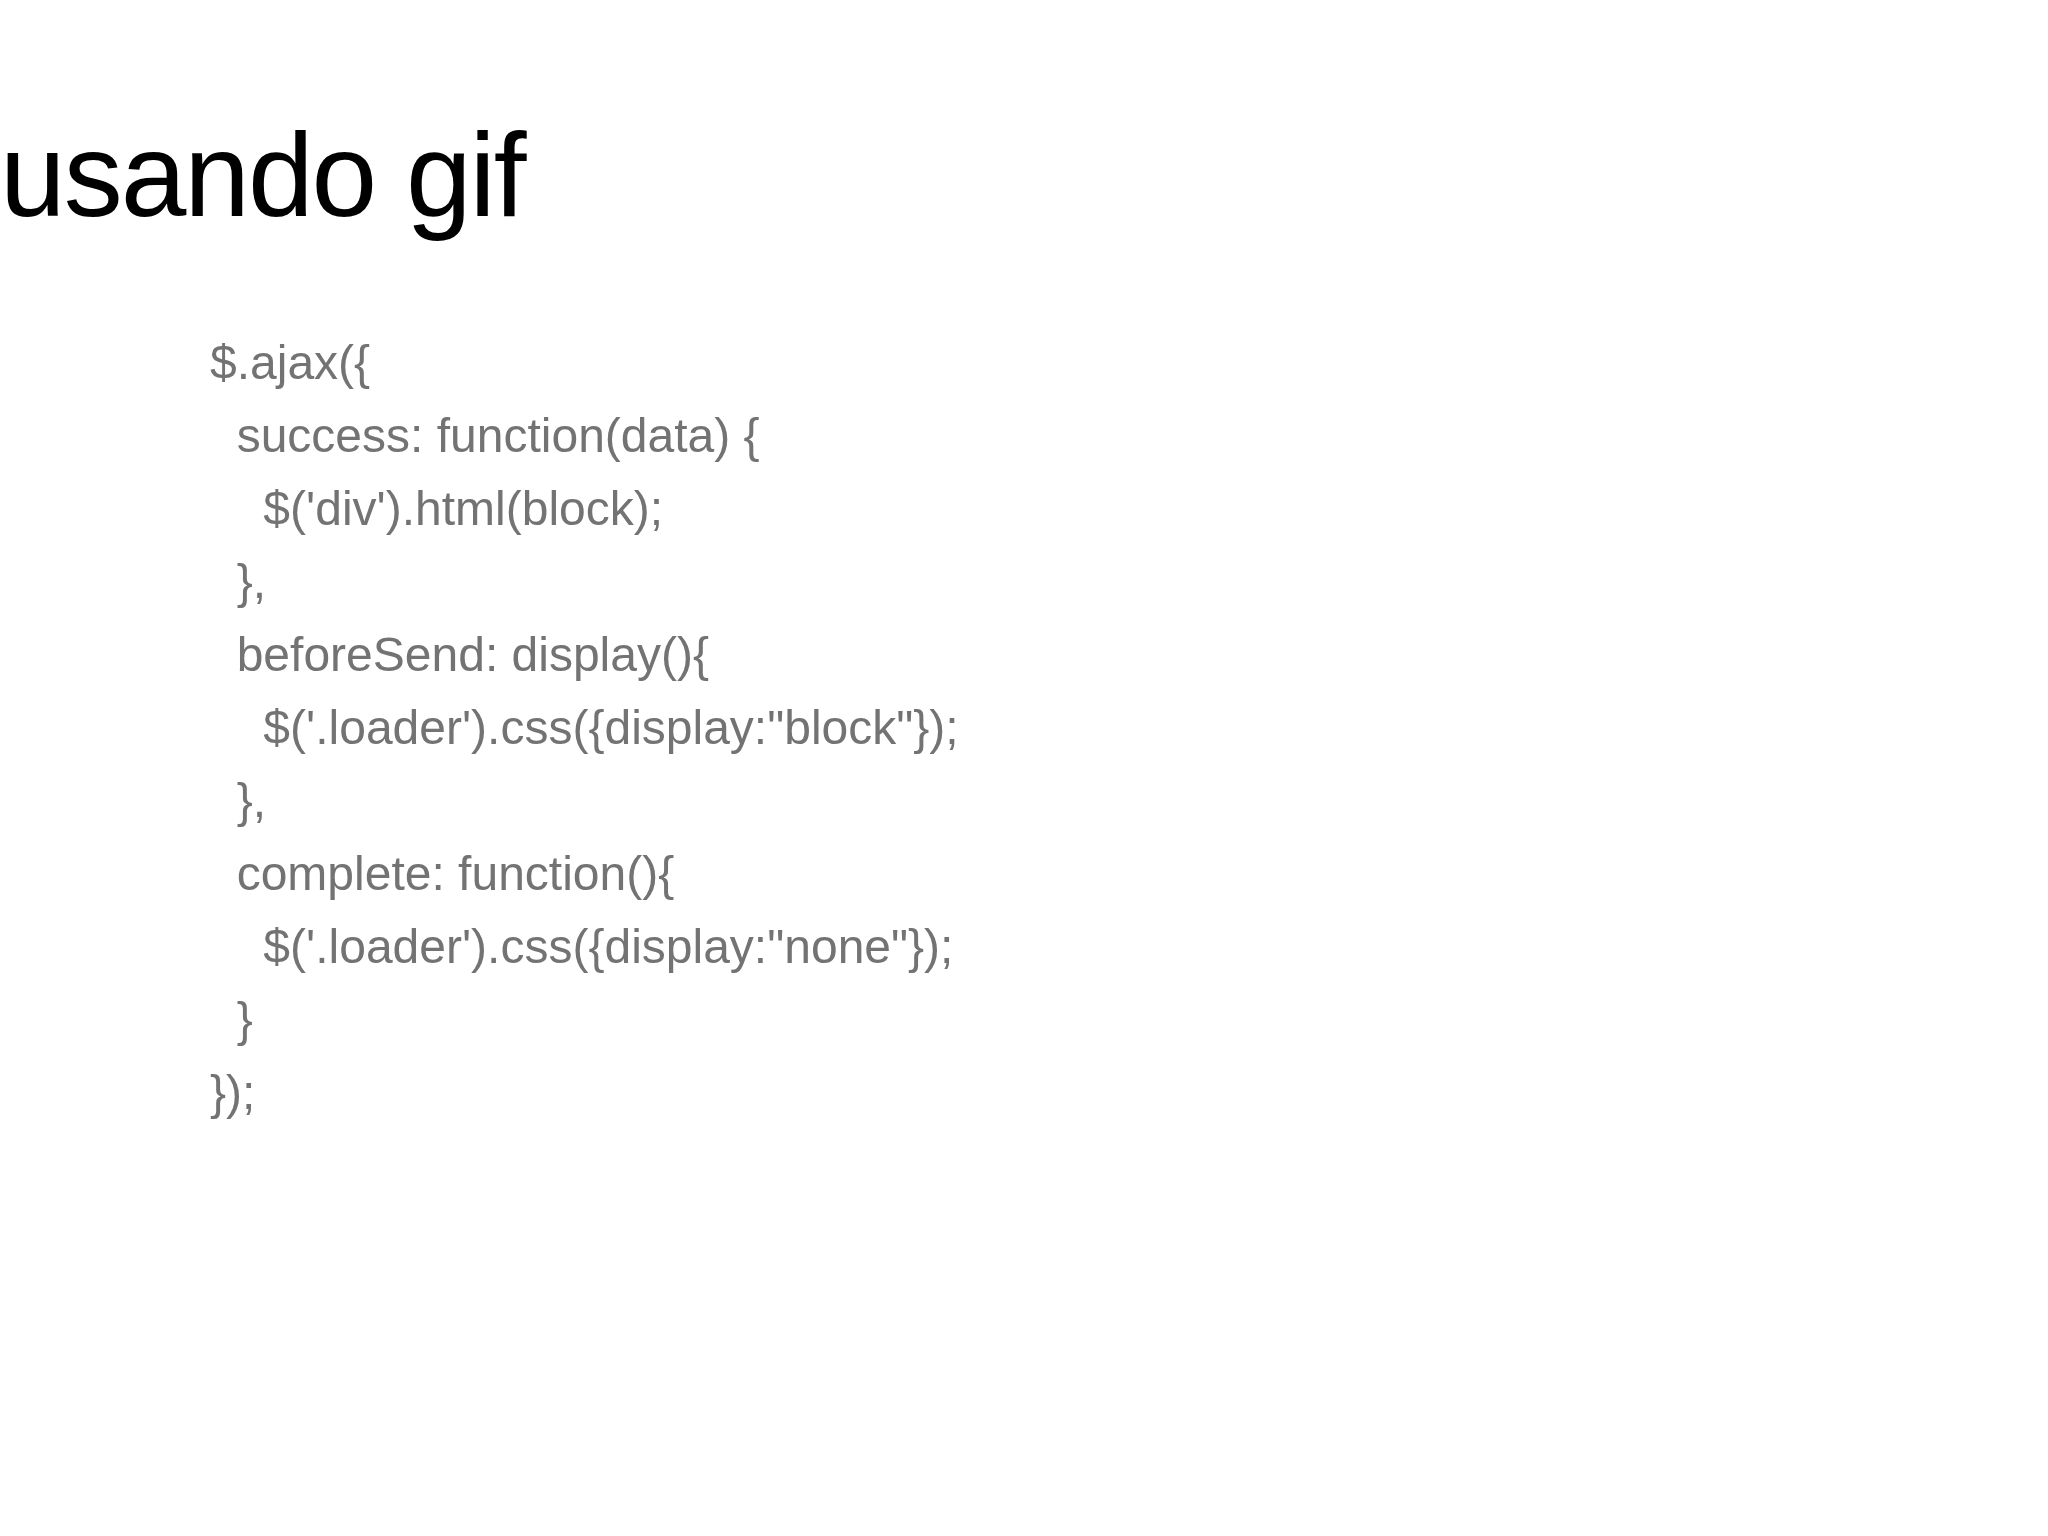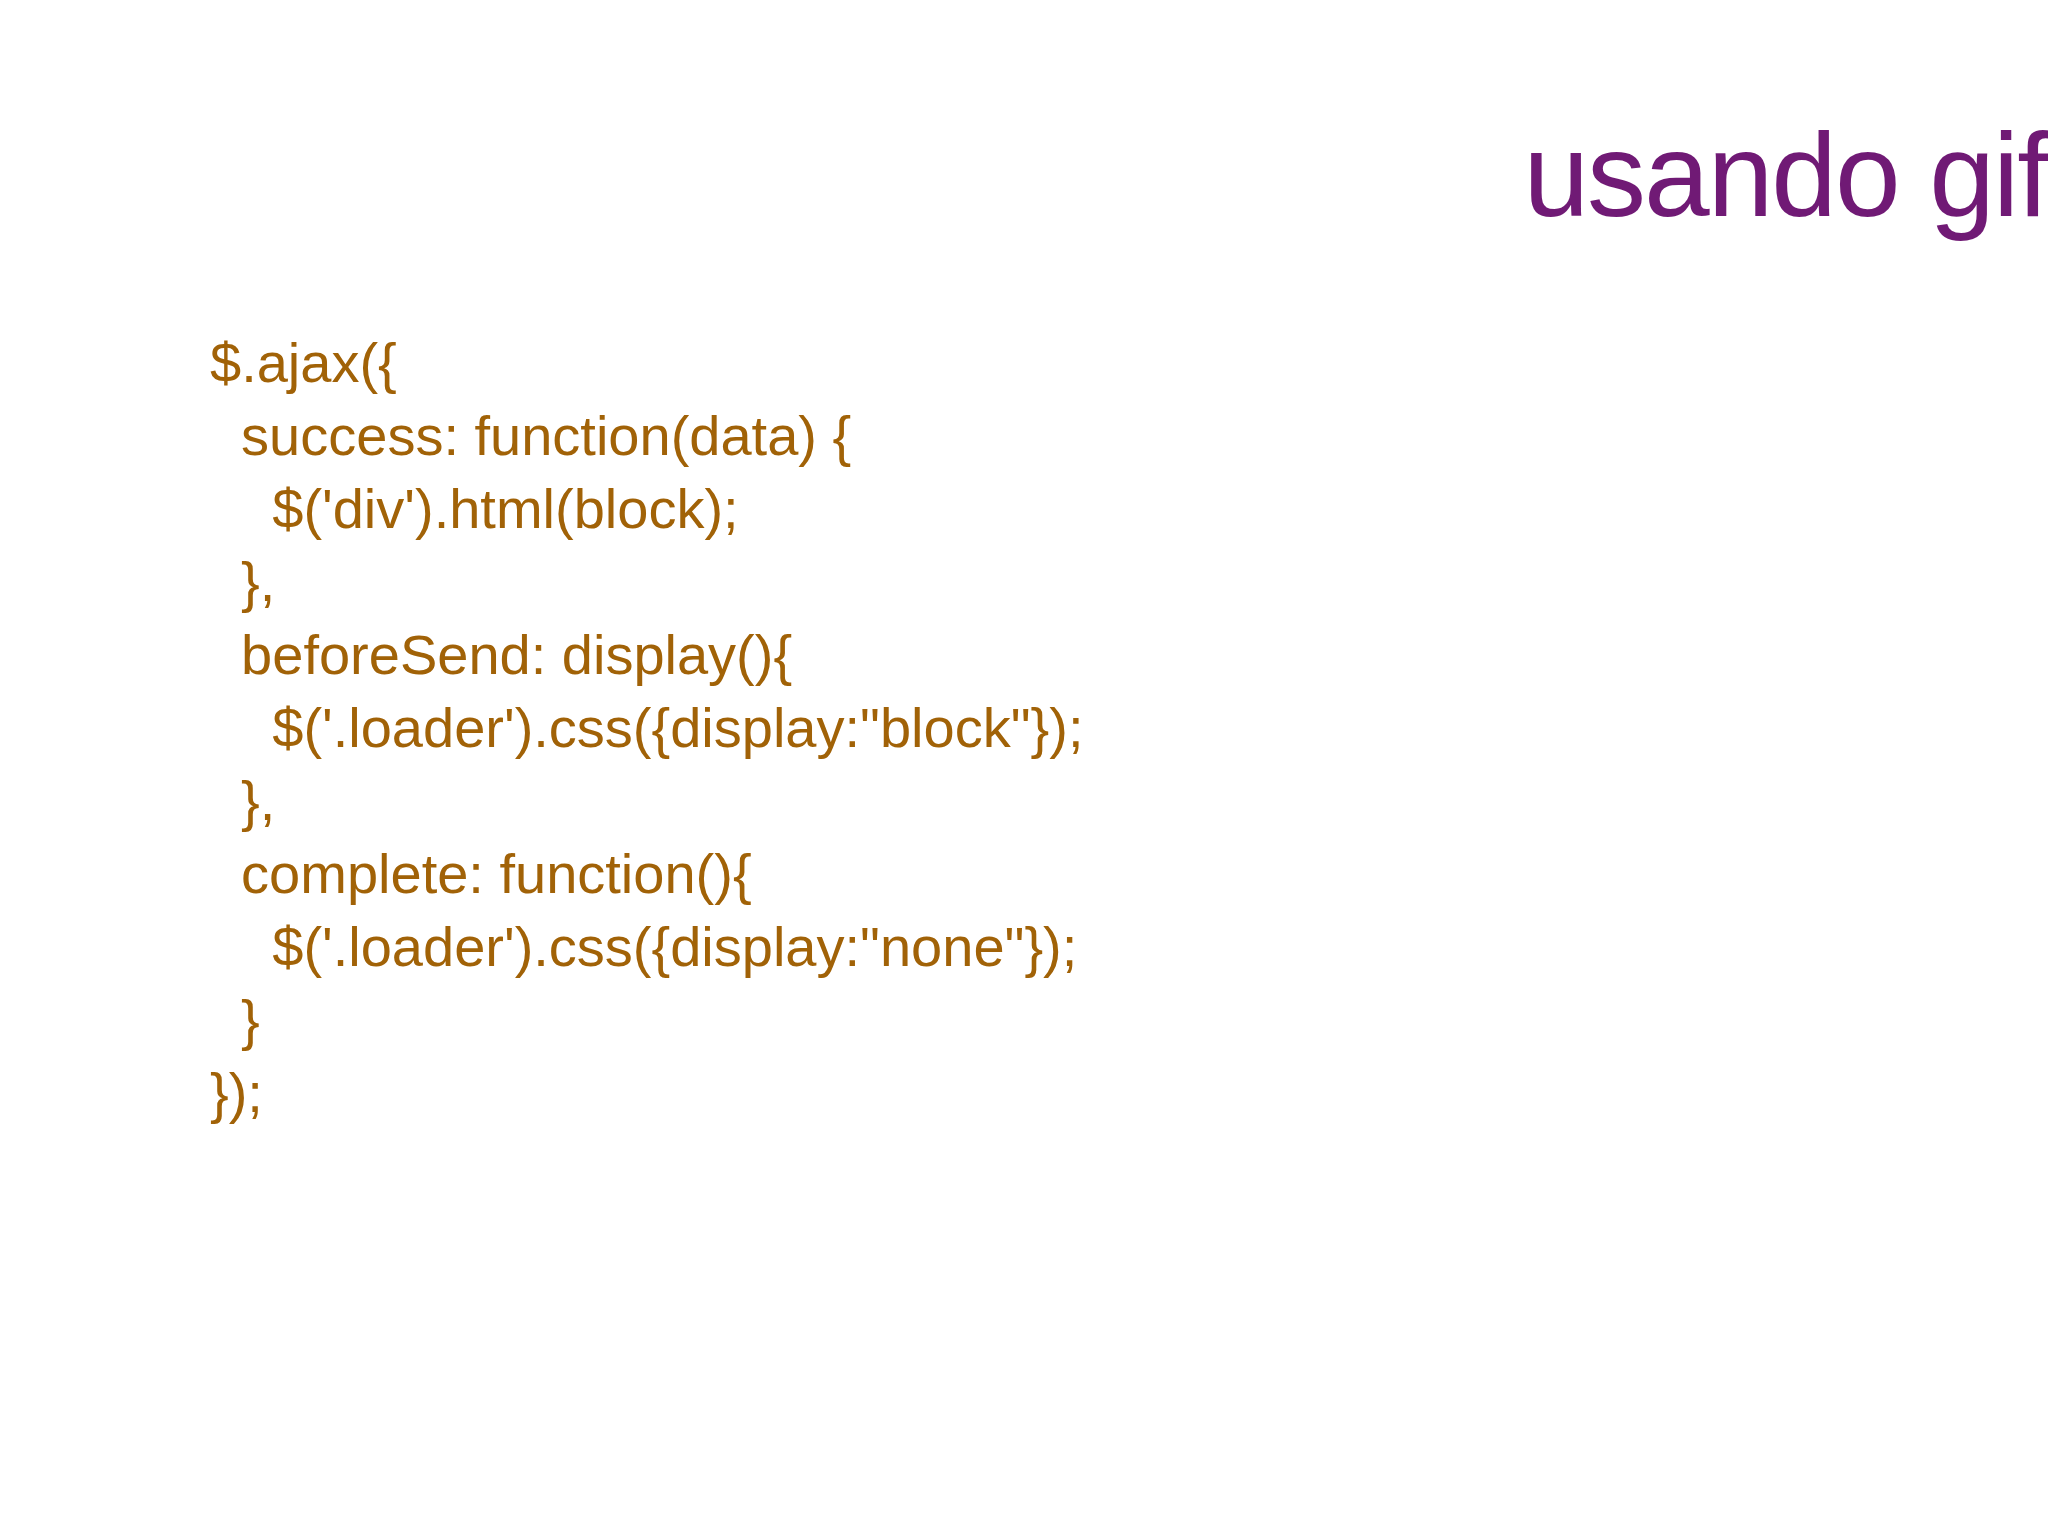--- a/index.html
+++ b/index.html
@@ -18,36 +18,36 @@
     position: relative;
     width: 2048px;
     height: 1536px;
     background: #ffffff;
   }
   .slide-title {
     position: absolute;
     top: 108px;
     left: 0;
     width: 100%;
-    text-align: right;
+    text-align: left;
     font-size: 118px;
     font-weight: 400;
     letter-spacing: -2px;
     line-height: 1.15;
-    color: #701a75;
+    color: #000000;
     white-space: pre;
   }
   .code-block {
     position: absolute;
     left: 210px;
     top: 326px;
     font-family: "Liberation Sans", sans-serif;
-    font-size: 56px;
+    font-size: 48px;
     line-height: 73px;
-    color: #a16207;
+    color: #737373;
   }
   .code-line {
     white-space: pre;
     min-height: 73px;
   }
 </style>
 </head>
 <body>
 
 <div class="slide">

